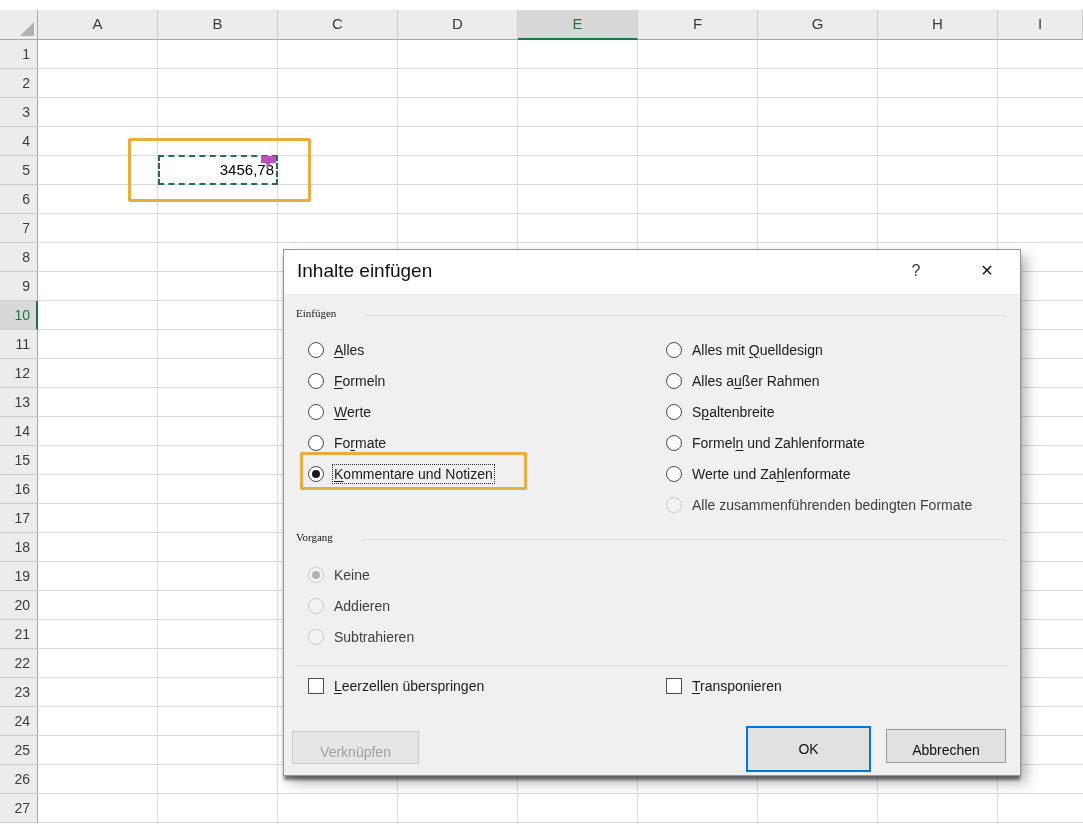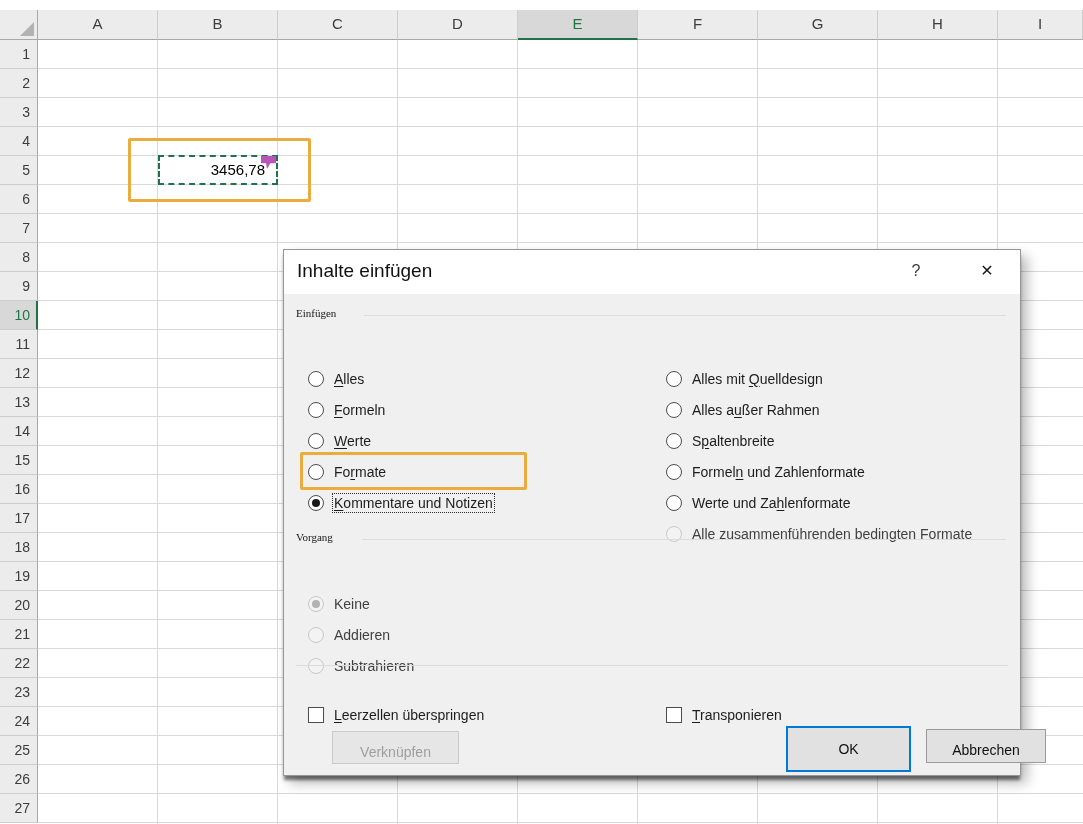--- a/index.html
+++ b/index.html
@@ -18,21 +18,21 @@
   #row-headers{position:absolute;left:0;top:40px;width:38px;}
   .row-h{box-sizing:border-box;width:38px;height:29px;line-height:28px;text-align:right;padding-right:7px;
          font-size:14px;color:#3c3c3c;background:#ececec;border-bottom:1px solid #cdcdcd;border-right:1px solid #a8a8a8;}
   .row-h.sel{background:#d8d8d8;color:#217346;border-right:2px solid #217346;padding-right:6px;}
   .cells{position:absolute;left:38px;top:40px;right:0;bottom:0;background-color:#fff;
     background-image:
       repeating-linear-gradient(to right, transparent 0, transparent 119px, #d9d9d9 119px, #d9d9d9 120px),
       repeating-linear-gradient(to bottom, transparent 0, transparent 28px, #d9d9d9 28px, #d9d9d9 29px);}
 
   .copied-cell{position:absolute;left:158px;top:155px;width:120px;height:30px;box-sizing:border-box;
-      border:2px dashed #24704e;text-align:right;line-height:25px;font-size:15px;color:#000;padding-right:11px;}
+      border:2px dashed #24704e;text-align:right;line-height:25px;font-size:15px;color:#000;padding-right:2px;}
   .comment-flag{position:absolute;right:0px;top:-1px;width:15px;height:13px;background:#b657b8;
       clip-path:polygon(0 0,100% 0,100% 55%,62% 55%,40% 100%,34% 55%,0 55%);}
 
   .ann{position:absolute;border:3px solid #E9AC3E;border-radius:2px;box-sizing:border-box;}
   .ann-cell{left:128px;top:138px;width:183px;height:64px;z-index:3;}
   .ann-opt{left:300px;top:452px;width:227px;height:38px;z-index:10;}
 
   
   .dialog{position:absolute;left:283px;top:249px;width:738px;height:527px;background:#f0f0f0;
       border:1px solid #969696;box-sizing:border-box;z-index:5;color:#1c1c1c;
@@ -41,35 +41,35 @@
   .dlg-title{position:absolute;left:13px;top:0;line-height:42px;font-size:19px;color:#111;}
   .help{position:absolute;left:622px;top:0;width:20px;text-align:center;line-height:42px;font-size:16px;color:#3a3a3a;cursor:default;}
   .close{position:absolute;left:690px;top:0;width:26px;text-align:center;line-height:42px;font-size:16px;color:#1a1a1a;cursor:default;}
 
   .grp-label{position:absolute;left:12px;font-size:11px;color:#161616;font-family:Liberation Serif, serif;}
   .l1{top:57px;} .l2{top:281px;}
   .grp-line{position:absolute;height:1px;background:#dcdcdc;right:14px;}
   .line1{left:80px;top:65px;} .line2{left:78px;top:289px;}
   .sep{position:absolute;left:12px;right:12px;top:415px;height:1px;background:#dcdcdc;}
 
-  .opts{position:absolute;margin-top:29px;}
+  .opts{position:absolute;}
   .opt-row{height:31px;display:flex;align-items:center;}
   .radio{box-sizing:border-box;flex:none;width:16px;height:16px;border-radius:50%;border:1px solid #4c4c4c;
       background:#fff;margin-right:10px;position:relative;}
   .radio.checked::after{content:"";position:absolute;left:3px;top:3px;width:8px;height:8px;border-radius:50%;background:#191919;}
   .radio.disabled{border-color:#c9c9c9;background:#f3f3f3;}
   .radio.disabled.checked::after{background:#b2b2b2;}
   .checkbox{box-sizing:border-box;flex:none;width:16px;height:16px;border:1px solid #4c4c4c;background:#fff;margin-right:10px;}
   .opt-label{font-size:14px;color:#1c1c1c;white-space:nowrap;}
   .opt-label.disabled{color:#404040;}
   .opt-label.focused{outline:1px dotted #2b2b2b;outline-offset:1px;}
   u{text-decoration:underline;text-underline-offset:2px;}
 
   .btn{position:absolute;box-sizing:border-box;font-family:"Liberation Sans",sans-serif;font-size:14px;
-       background:#e1e1e1;border:1px solid #9a9a9a;color:#111;padding:12px;margin-left:40px;}
+       background:#e1e1e1;border:1px solid #9a9a9a;color:#111;padding:12px;}
   .btn.disabled{background:#e6e6e6;border-color:#cacaca;color:#9e9e9e;}
   #btn-verk{left:8px;top:481px;width:127px;height:33px;}
   #btn-ok{left:462px;top:476px;width:125px;height:46px;border:2px solid #0078D7;}
   #btn-abbrechen{left:602px;top:479px;width:120px;height:34px;}
 </style>
 </head>
 <body>
 
 <div class="stage">
 

